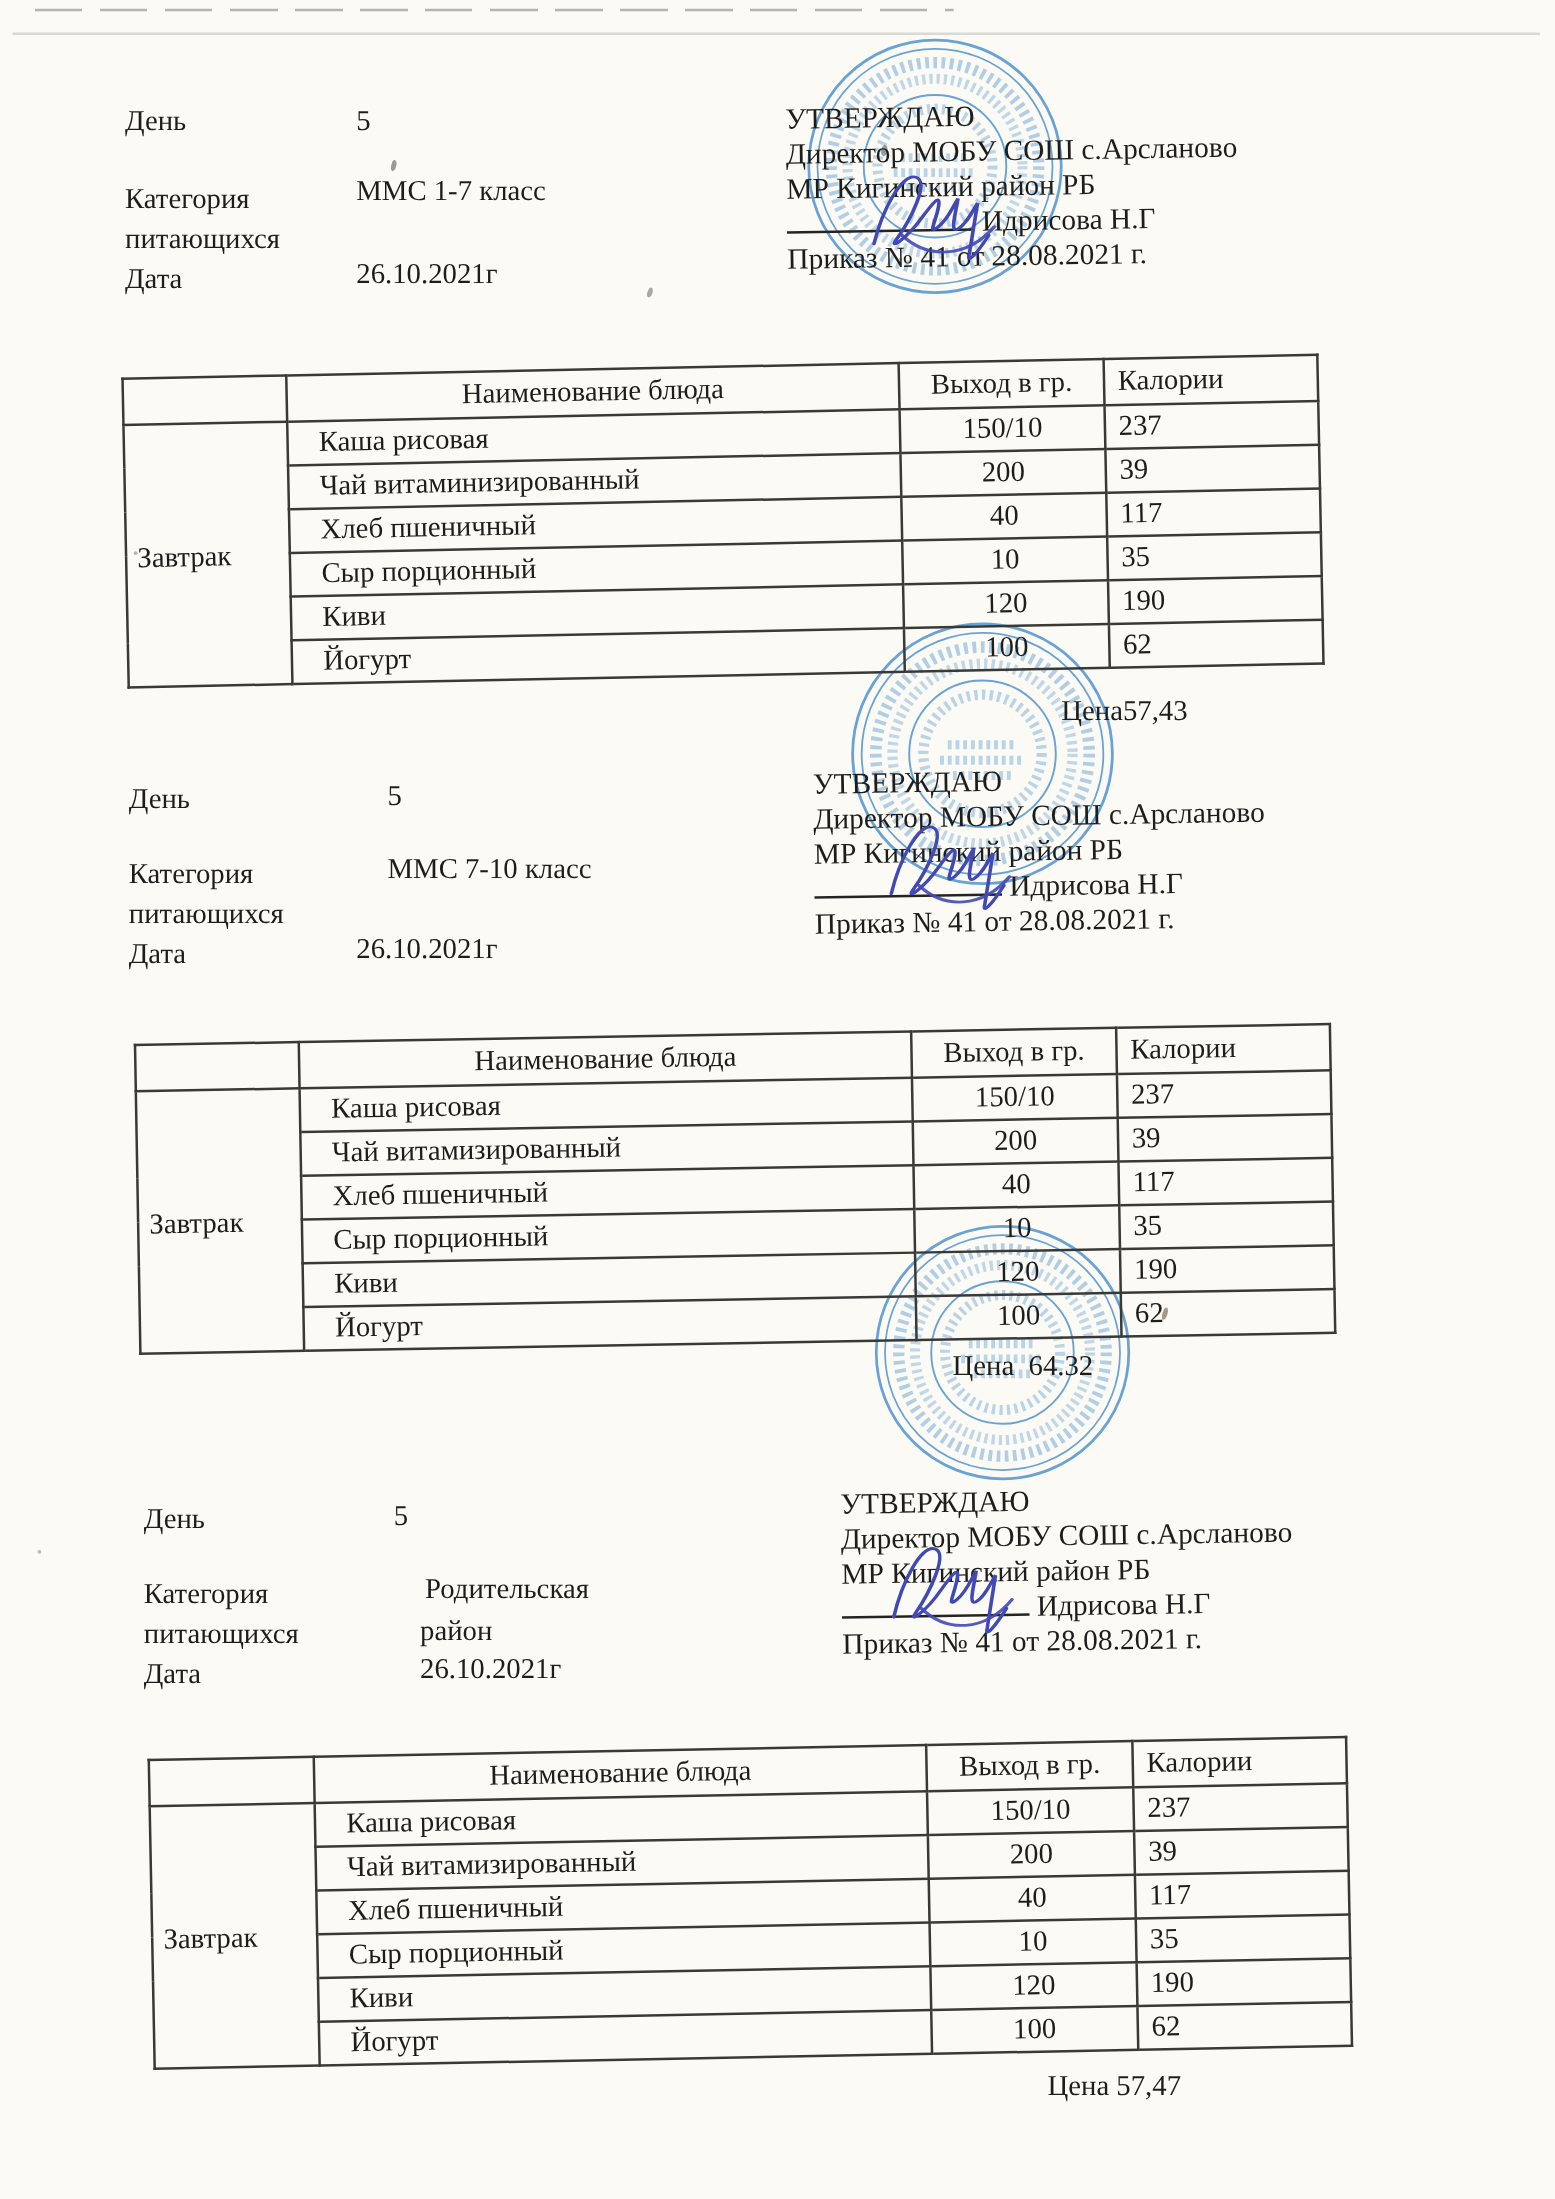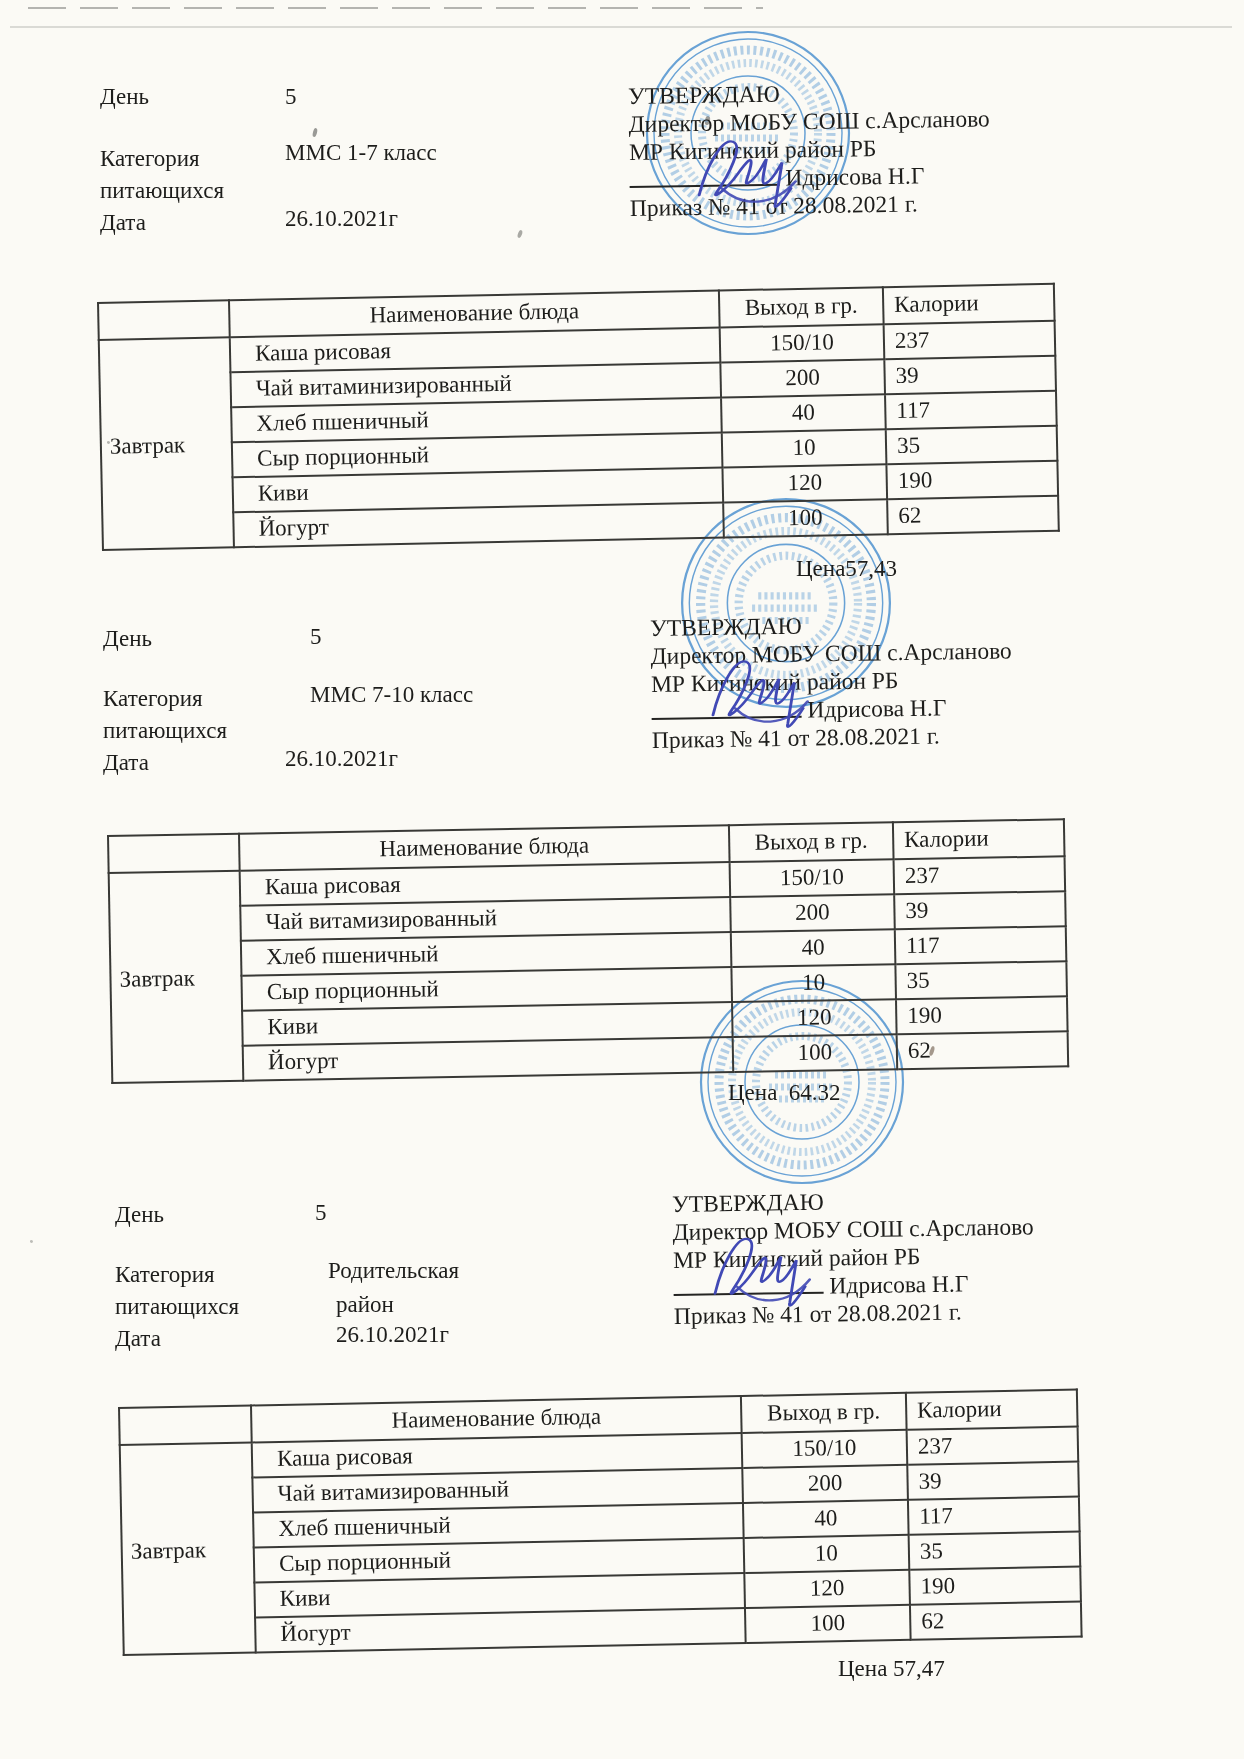--- a/index.html
+++ b/index.html
@@ -129,21 +129,21 @@
         <td class="cal-cell">190</td>
       </tr>
       <tr>
         <td class="dish-cell">Йогурт</td>
         <td class="out-cell">100</td>
         <td class="cal-cell">62</td>
       </tr>
     </tbody>
       </table>
 
-    <div class="abs price" style="left:796px;top:556px">Цена57,43</div>
+    <div class="abs price" style="left:849px;top:556px">Цена57,43</div>
   </section>
 
   <section>
     <div class="abs lbl" style="left:103px;top:626px">День</div>
     <div class="abs val" style="left:310px;top:624px">5</div>
     <div class="abs lbl" style="left:103px;top:686px">Категория</div>
     <div class="abs lbl" style="left:103px;top:718px">питающихся</div>
     <div class="abs val" style="left:310px;top:682px">ММС 7-10 класс</div>
     <div class="abs lbl" style="left:103px;top:750px">Дата</div>
     <div class="abs val" style="left:285px;top:746px">26.10.2021г</div>
@@ -205,29 +205,29 @@
         <td class="cal-cell">190</td>
       </tr>
       <tr>
         <td class="dish-cell">Йогурт</td>
         <td class="out-cell">100</td>
         <td class="cal-cell">62</td>
       </tr>
     </tbody>
       </table>
 
-    <div class="abs price" style="left:728px;top:1080px">Цена  64.32</div>
+    <div class="abs price" style="left:762px;top:1080px">Цена  64.32</div>
   </section>
 
   <section>
     <div class="abs lbl" style="left:115px;top:1202px">День</div>
     <div class="abs val" style="left:315px;top:1200px">5</div>
     <div class="abs lbl" style="left:115px;top:1262px">Категория</div>
     <div class="abs lbl" style="left:115px;top:1294px">питающихся</div>
-    <div class="abs val" style="left:328px;top:1258px">Родительская</div>
+    <div class="abs val" style="left:340px;top:1258px">Родительская</div>
     <div class="abs val" style="left:336px;top:1292px">район</div>
     <div class="abs lbl" style="left:115px;top:1326px">Дата</div>
     <div class="abs val" style="left:336px;top:1322px">26.10.2021г</div>
 
     <svg class="abs stamp" style="left:697px;top:977px" width="210" height="210" viewBox="0 0 210 210">
         <use href="#stamp-def"></use>
       </svg>
 
     <div class="abs approval" style="left:672px;top:1190px">
       <div>УТВЕРЖДАЮ</div>

